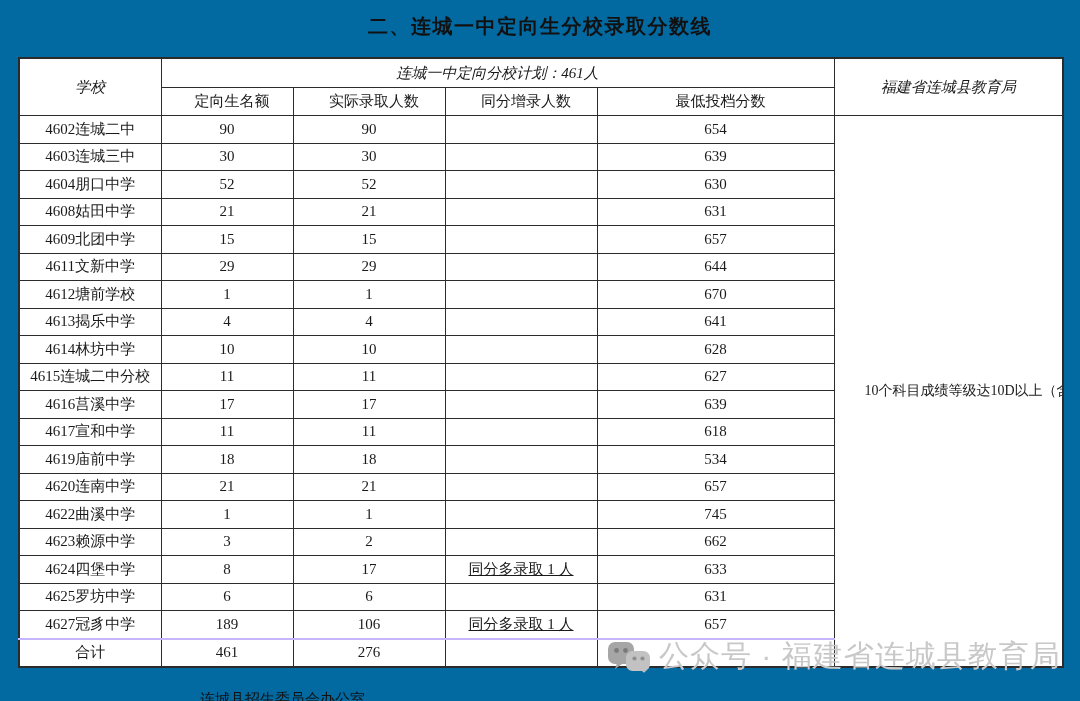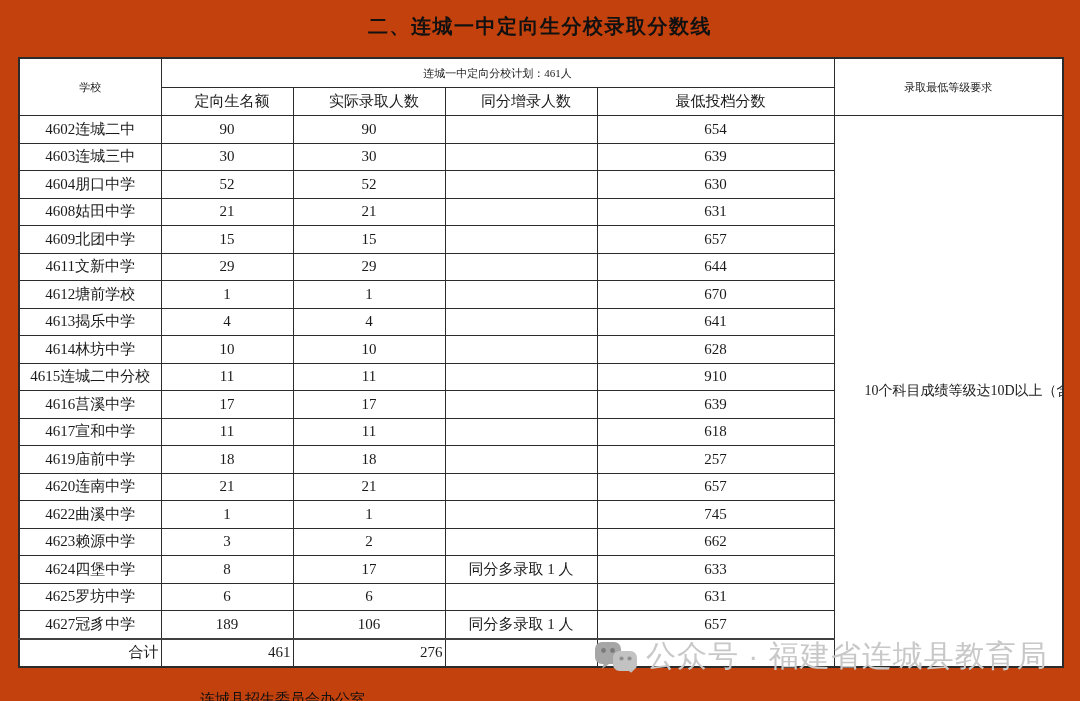--- a/index.html
+++ b/index.html
@@ -9,21 +9,21 @@
     width: 1080px;
     height: 701px;
     overflow: hidden;
     font-family: "Liberation Serif", "DejaVu Serif", serif;
     color: #1a1a1a;
   }
   .page {
     position: relative;
     width: 1080px;
     height: 701px;
-    background: #c2410c;
+    background: #0369a1;
   }
   .title {
     position: absolute;
     top: 13px;
     left: 0;
     width: 1080px;
     text-align: center;
     font-size: 20px;
     font-weight: bold;
     letter-spacing: 1.5px;
@@ -44,41 +44,41 @@
     border: 1px solid #2b2b2b;
     text-align: center;
     vertical-align: middle;
     font-weight: normal;
     font-size: 15px;
     padding: 0 2px;
     overflow: hidden;
     white-space: nowrap;
     color: #1a1a1a;
   }
-  tr.hdr-top th { height: 28px; font-size: 11px; }
+  tr.hdr-top th { height: 28px; font-size: 15px; font-style: italic; }
   tr.hdr-sub th { height: 27px; font-size: 15px; padding-left: 12px; }
   tbody td { height: 26.5px; }
-  td.tie-note-cell { font-size: 14px; }
-  tr.total-row td { border-top: 2px solid #404040; text-align: right; }
+  td.tie-note-cell { font-size: 14px; text-decoration: underline; }
+  tr.total-row td { border-top: 2px solid #c4b5fd; }
   td.req-cell {
     vertical-align: middle;
     text-align: left;
     white-space: normal;
     padding: 0 9px;
   }
   .req-text {
     font-size: 14px;
     line-height: 1.55;
     text-indent: 2em;
     text-align: left;
     color: #1a1a1a;
   }
   .watermark {
     position: absolute;
-    left: 594px;
+    left: 607px;
     top: 636px;
     display: flex;
     align-items: center;
     z-index: 1;
     pointer-events: none;
     text-align: right;
   }
   .watermark-icon { flex: 0 0 auto; margin-right: 8px; }
   .watermark-text {
     font-size: 30px;
@@ -119,21 +119,21 @@
       <col style="width:132px">
       <col style="width:152px">
       <col style="width:152px">
       <col style="width:237px">
       <col style="width:229px">
     </colgroup>
     <thead>
       <tr class="hdr-top">
         <th rowspan="2">学校</th>
         <th colspan="4">连城一中定向分校计划：461人</th>
-        <th rowspan="2">录取最低等级要求</th>
+        <th rowspan="2">福建省连城县教育局</th>
       </tr>
       <tr class="hdr-sub">
         <th>定向生名额</th>
         <th>实际录取人数</th>
         <th>同分增录人数</th>
         <th>最低投档分数</th>
       </tr>
     </thead>
     <tbody id="score-tbody">
         <tr>
@@ -200,42 +200,42 @@
           <td class="quota-cell">10</td>
           <td class="admitted-cell">10</td>
           <td class="tie-note-cell"></td>
           <td class="min-score-cell">628</td>
         </tr>
         <tr>
           <td class="school-cell">4615连城二中分校</td>
           <td class="quota-cell">11</td>
           <td class="admitted-cell">11</td>
           <td class="tie-note-cell"></td>
-          <td class="min-score-cell">910</td>
+          <td class="min-score-cell">627</td>
         </tr>
         <tr>
           <td class="school-cell">4616莒溪中学</td>
           <td class="quota-cell">17</td>
           <td class="admitted-cell">17</td>
           <td class="tie-note-cell"></td>
           <td class="min-score-cell">639</td>
         </tr>
         <tr>
           <td class="school-cell">4617宣和中学</td>
           <td class="quota-cell">11</td>
           <td class="admitted-cell">11</td>
           <td class="tie-note-cell"></td>
           <td class="min-score-cell">618</td>
         </tr>
         <tr>
           <td class="school-cell">4619庙前中学</td>
           <td class="quota-cell">18</td>
           <td class="admitted-cell">18</td>
           <td class="tie-note-cell"></td>
-          <td class="min-score-cell">257</td>
+          <td class="min-score-cell">534</td>
         </tr>
         <tr>
           <td class="school-cell">4620连南中学</td>
           <td class="quota-cell">21</td>
           <td class="admitted-cell">21</td>
           <td class="tie-note-cell"></td>
           <td class="min-score-cell">657</td>
         </tr>
         <tr>
           <td class="school-cell">4622曲溪中学</td>

